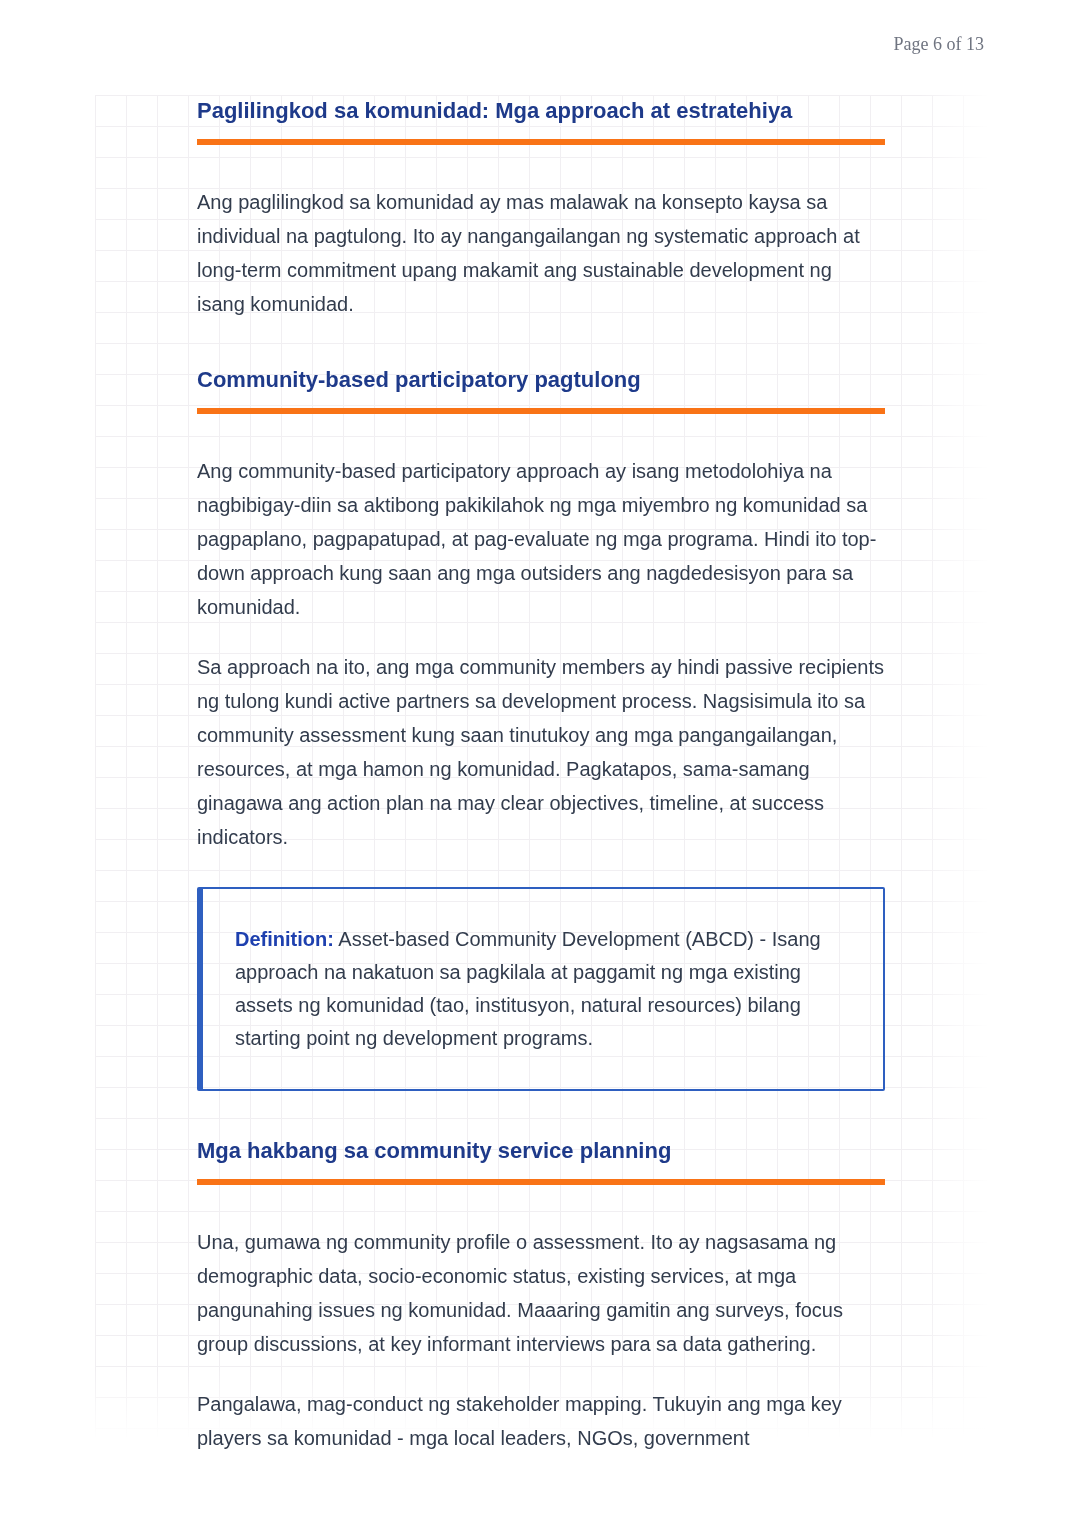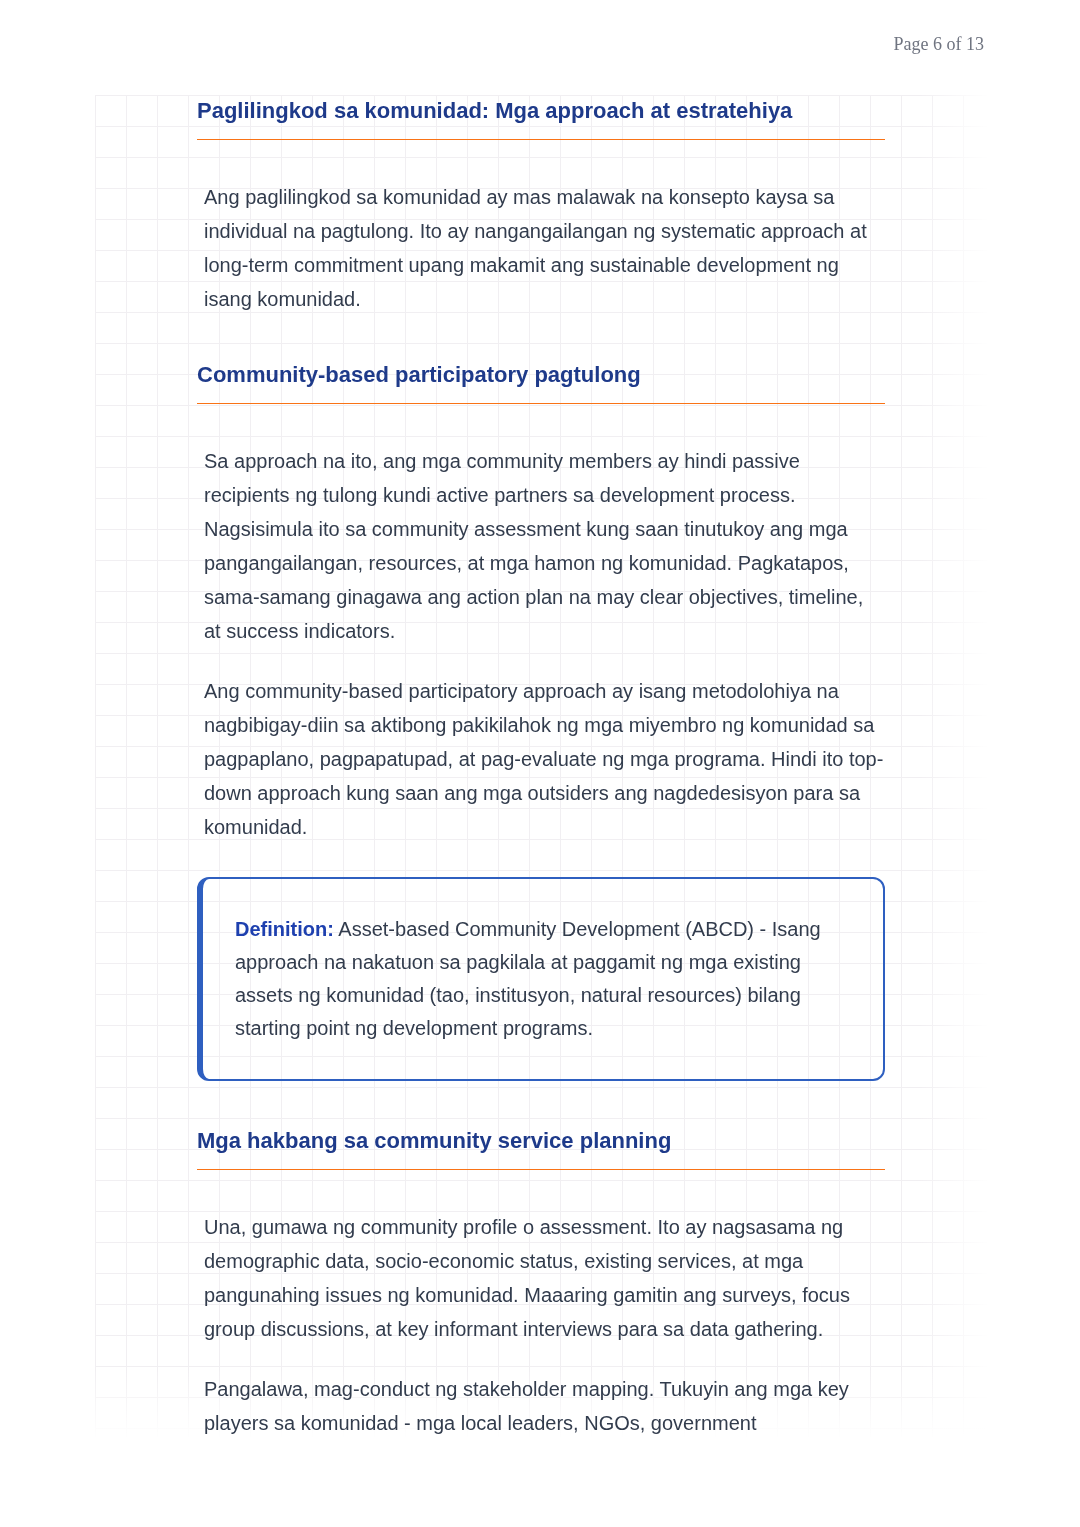--- a/index.html
+++ b/index.html
@@ -57,33 +57,33 @@
     font-size: 20px;
     line-height: 34px;
   }
 
   .section-heading {
     font-size: 22px;
     line-height: 30px;
     font-weight: bold;
     color: #1e3a8a;
     padding-bottom: 13px;
-    border-bottom: 1px solid #f97316;
+    border-bottom: 6px solid #f97316;
     margin-top: 44px;
   }
   .section-heading:first-child { margin-top: 0; }
 
-  .content p { margin-top: 26px; margin-left: 7px; }
+  .content p { margin-top: 26px; }
   .section-heading + p { margin-top: 40px; }
 
   .definition-box {
     margin-top: 33px;
     border: 2px solid #2e5fc0;
     border-left: 6px solid #2e5fc0;
-    border-radius: 12px;
+    border-radius: 2px;
     padding: 34px 38px 34px 32px;
     line-height: 33px;
   }
   .definition-box + .section-heading { margin-top: 45px; }
   .def-label {
     font-weight: bold;
     color: #1e40af;
   }
 
   .footer-brand {
@@ -109,23 +109,23 @@
   <div class="page-number">Page 6 of 13</div>
 
   <main class="content">
 
     <h1 class="section-heading">Paglilingkod sa komunidad: Mga approach at estratehiya</h1>
 
     <p>Ang paglilingkod sa komunidad ay mas malawak na konsepto kaysa sa individual na pagtulong. Ito ay nangangailangan ng systematic approach at long-term commitment upang makamit ang sustainable development ng isang komunidad.</p>
 
     <h2 class="section-heading">Community-based participatory pagtulong</h2>
 
+    <p>Ang community-based participatory approach ay isang metodolohiya na nagbibigay-diin sa aktibong pakikilahok ng mga miyembro ng komunidad sa pagpaplano, pagpapatupad, at pag-evaluate ng mga programa. Hindi ito top-down approach kung saan ang mga outsiders ang nagdedesisyon para sa komunidad.</p>
+
     <p>Sa approach na ito, ang mga community members ay hindi passive recipients ng tulong kundi active partners sa development process. Nagsisimula ito sa community assessment kung saan tinutukoy ang mga pangangailangan, resources, at mga hamon ng komunidad. Pagkatapos, sama-samang ginagawa ang action plan na may clear objectives, timeline, at success indicators.</p>
-
-    <p>Ang community-based participatory approach ay isang metodolohiya na nagbibigay-diin sa aktibong pakikilahok ng mga miyembro ng komunidad sa pagpaplano, pagpapatupad, at pag-evaluate ng mga programa. Hindi ito top-down approach kung saan ang mga outsiders ang nagdedesisyon para sa komunidad.</p>
 
     <div class="definition-box">
       <span class="def-label">Definition:</span>
       <span>Asset-based Community Development (ABCD) - Isang approach na nakatuon sa pagkilala at paggamit ng mga existing assets ng komunidad (tao, institusyon, natural resources) bilang starting point ng development programs.</span>
     </div>
 
     <h2 class="section-heading">Mga hakbang sa community service planning</h2>
 
     <p>Una, gumawa ng community profile o assessment. Ito ay nagsasama ng demographic data, socio-economic status, existing services, at mga pangunahing issues ng komunidad. Maaaring gamitin ang surveys, focus group discussions, at key informant interviews para sa data gathering.</p>
 

